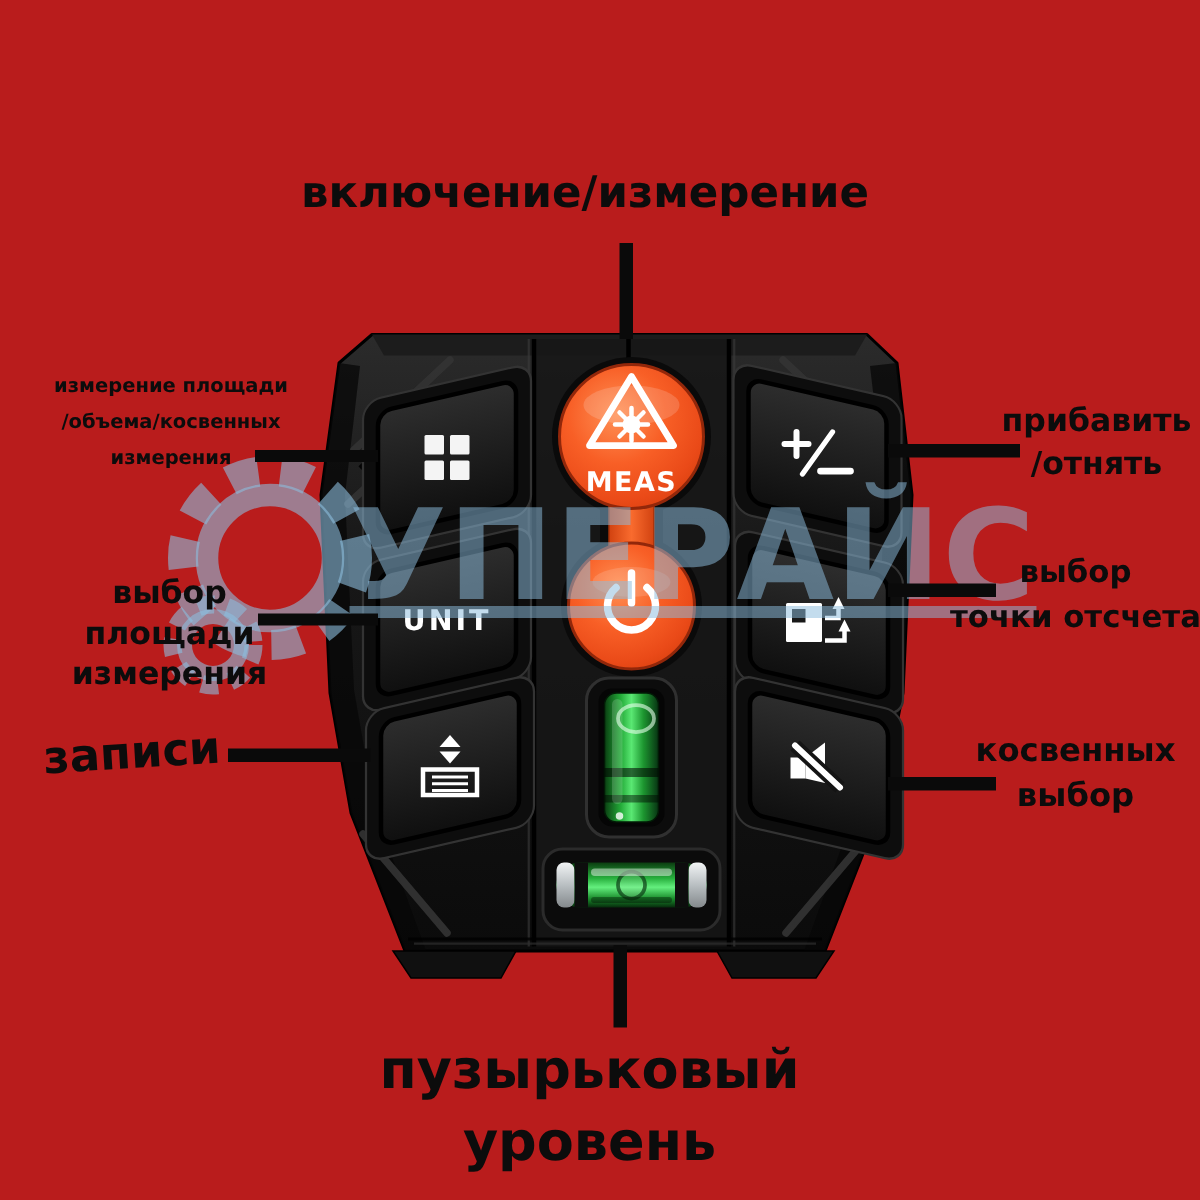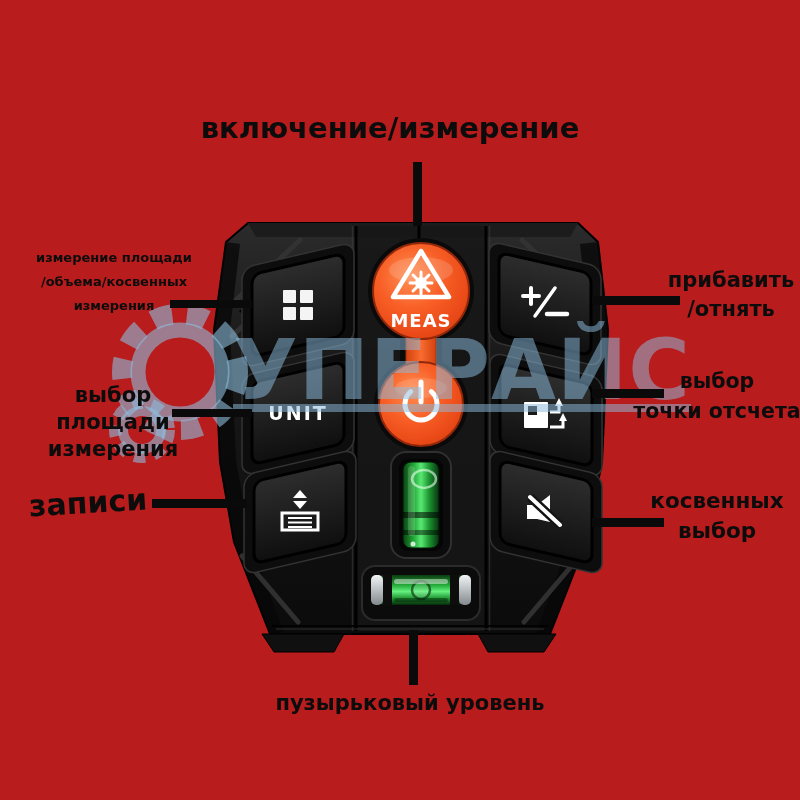--- a/index.html
+++ b/index.html
@@ -46,21 +46,21 @@
   <div class="lbl" style="left:632px;top:366px;width:170px;font-size:20.5px;line-height:30px;">
     <span>выбор</span>
     <span>точки отсчета</span>
   </div>
 
   <div class="lbl" style="left:637px;top:486px;width:160px;font-size:21.5px;line-height:30px;">
     <span>косвенных</span>
     <span>выбор</span>
   </div>
 
-  <div class="lbl" style="left:210px;top:690px;width:400px;font-size:21px;">
+  <div class="lbl" style="left:193px;top:690px;width:400px;font-size:36px;">
     <span>пузырьковый уровень</span>
   </div>
 
   <div class="cline" style="left:413px;top:162px;width:9px;height:64px;"></div>
   <div class="cline" style="left:170px;top:300px;width:82px;height:8px;"></div>
   <div class="cline" style="left:172px;top:409px;width:80px;height:8px;"></div>
   <div class="cline" style="left:152px;top:499px;width:95px;height:9px;"></div>
   <div class="cline" style="left:592px;top:296px;width:88px;height:9px;"></div>
   <div class="cline" style="left:592px;top:389px;width:72px;height:9px;"></div>
   <div class="cline" style="left:592px;top:518px;width:72px;height:9px;"></div>

